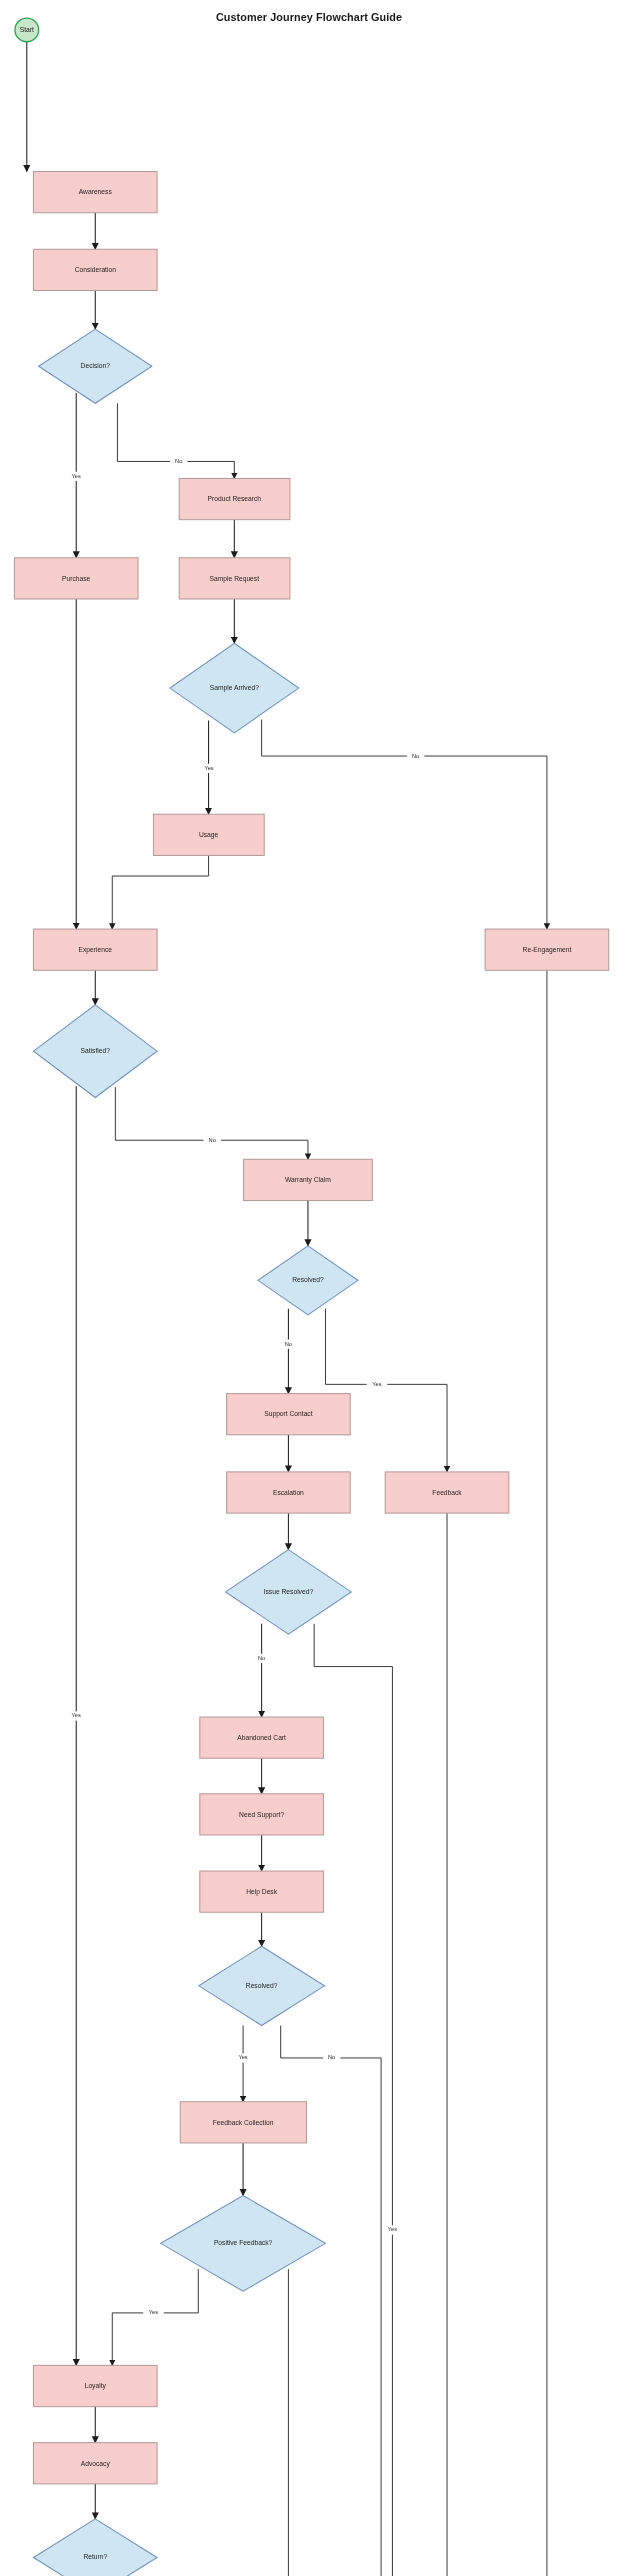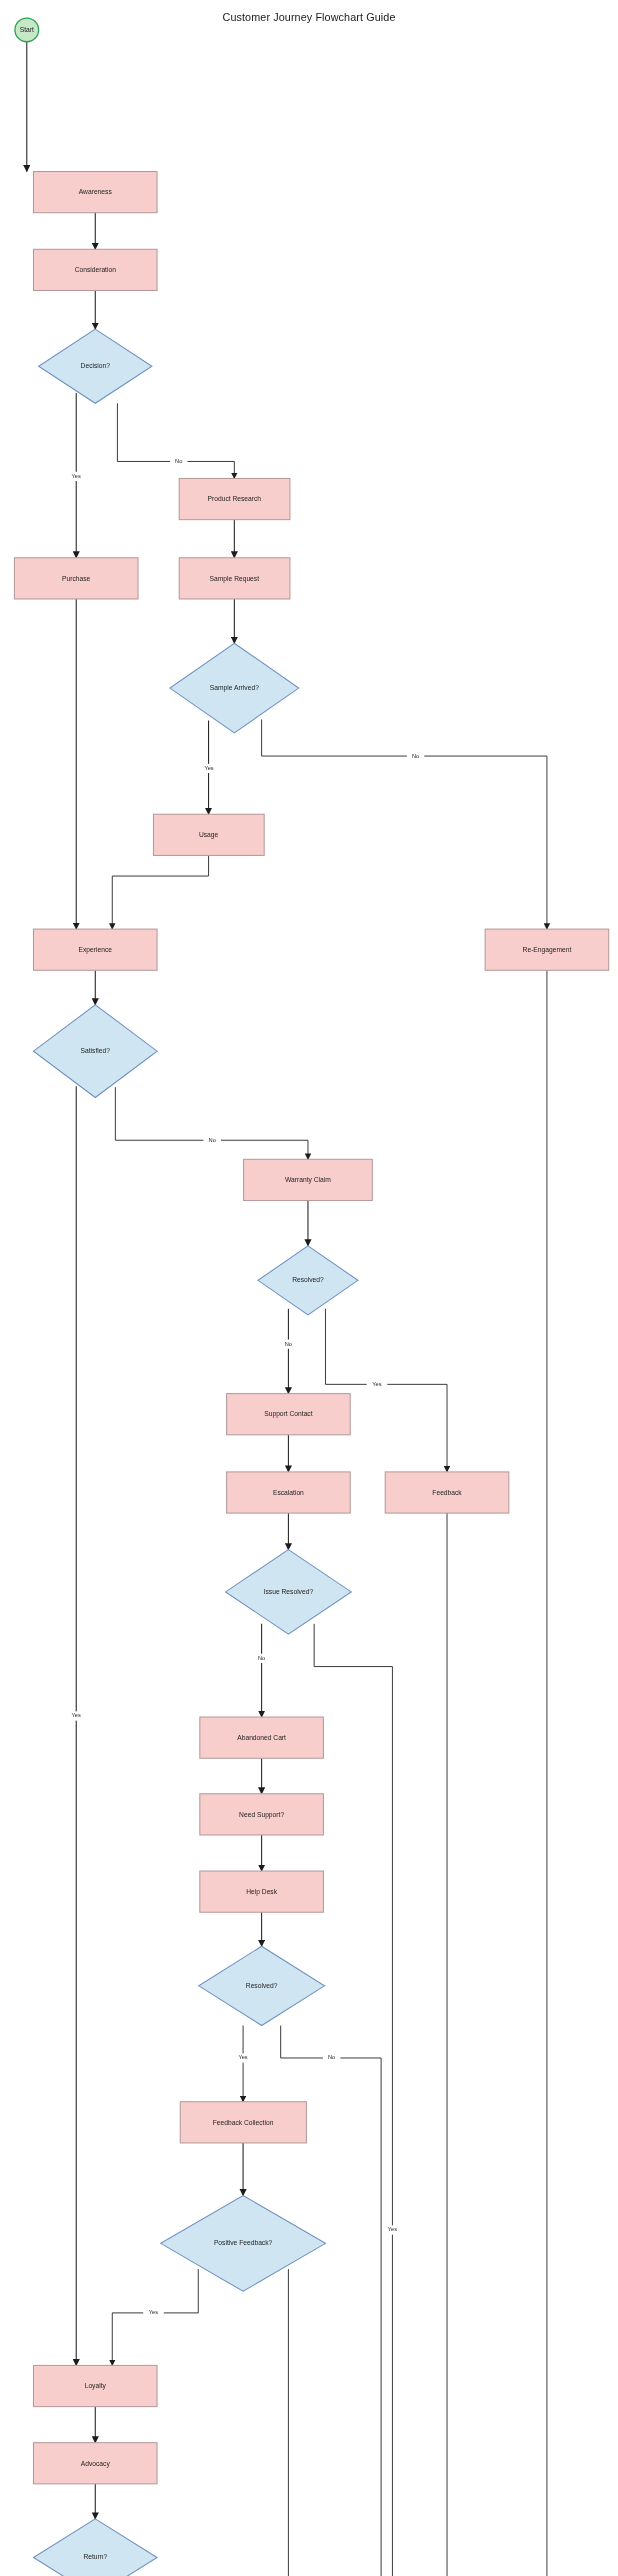--- a/index.html
+++ b/index.html
@@ -1,19 +1,19 @@
 <!DOCTYPE html>
 <html style="font-size:8.2px"><head>
 <meta charset="utf-8">
 <style>
   html,body{margin:0;padding:0;background:#ffffff;}
   body{width:618px;height:2882px;font-family:"Liberation Sans",sans-serif;position:relative;overflow:hidden;}
   #chart-title{
     position:absolute;left:0;top:0;width:618px;text-align:center;
-    font-size:10.8px;font-weight:normal;color:#1a1a1a;padding-top:11.3px;
+    font-size:10.8px;font-weight:bold;color:#1a1a1a;padding-top:11.3px;
     letter-spacing:0.1px;
   }
   svg#flow{position:absolute;left:0;top:0;width:618px;height:2882px;display:block;}
   .nd-rect{fill:#f8cecc;stroke:#b5999a;stroke-width:2;}
   .nd-diam{fill:#cfe6f2;stroke:#6c8ebf;stroke-width:2;}
   .nd-term{fill:#c6e7c8;stroke:#2ca14e;stroke-width:2.5;}
   .nd-label{font-family:"Liberation Sans",sans-serif;font-size:13px;fill:#1d1d1d;
             text-anchor:middle;dominant-baseline:middle;}
   .edge{fill:none;stroke:#1c1c1c;stroke-width:2;}
   .edge-thin{fill:none;stroke:#2b2b2b;stroke-width:1.8;}

